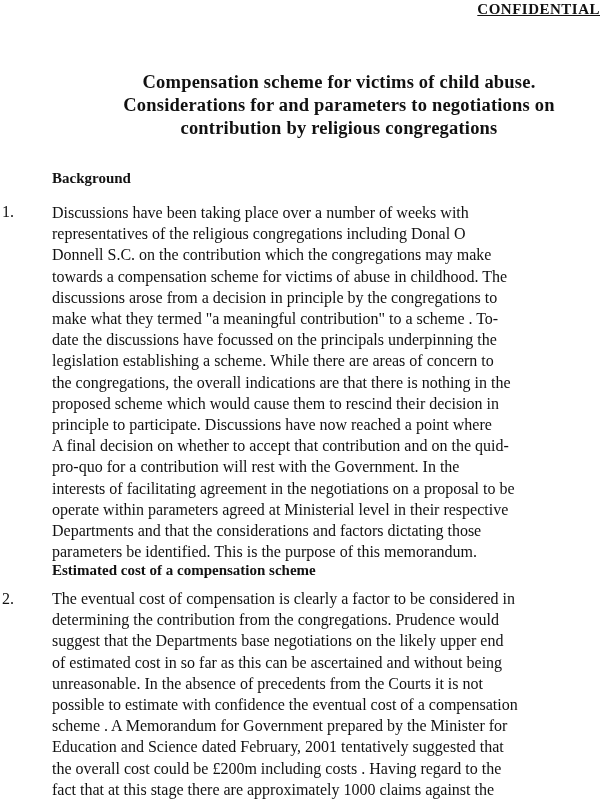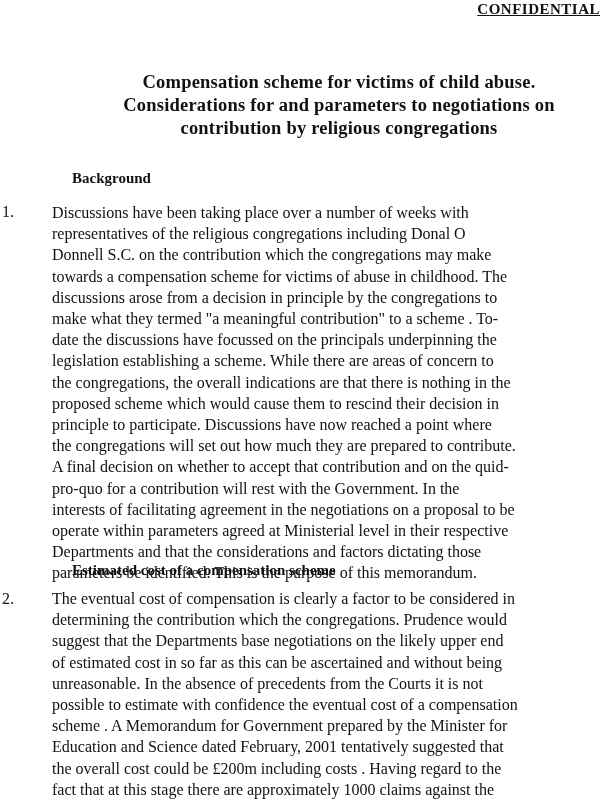--- a/index.html
+++ b/index.html
@@ -13,21 +13,21 @@
     position: absolute; top: 0; left: 0; width: 600px; text-align: right;
     font-weight: bold; font-size: 15px; letter-spacing: 0.5px;
     text-decoration: underline; line-height: 18px;
   }
   .title {
     position: absolute; top: 71px; left: 0; width: 600px; text-align: center;
     font-weight: bold; font-size: 18.5px; line-height: 23px; letter-spacing: 0.2px; padding-left: 39px;
   }
   .title div { white-space: nowrap; }
   .heading {
-    position: absolute; left: 52px; font-weight: bold; font-size: 15px; margin-left: 20px;
+    position: absolute; left: 52px; font-weight: bold; font-size: 15px;
   }
   .num {
     position: absolute; left: 2px; font-size: 16px;
   }
   .para {
     position: absolute; left: 52px; width: 548px; font-size: 16px; line-height: 21.2px;
   }
   .para div { white-space: nowrap; }
 </style>
 </head>
@@ -48,34 +48,33 @@
   <div>representatives of the religious congregations including Donal O</div>
   <div>Donnell S.C. on the contribution which the congregations may make</div>
   <div>towards a compensation scheme for victims of abuse in childhood.  The</div>
   <div>discussions arose from a decision in principle by the congregations to</div>
   <div>make what they termed "a meaningful contribution" to a scheme .  To-</div>
   <div>date the discussions have focussed on the principals underpinning the</div>
   <div>legislation establishing a scheme.  While there are areas of concern to</div>
   <div>the congregations, the overall indications are that there is nothing in the</div>
   <div>proposed scheme which would cause them to rescind their decision in</div>
   <div>principle to participate.  Discussions have now reached a point where</div>
-  <div>the congregations will set out how much they are prepared to contribute.</div>
   <div>A final decision on whether to accept that contribution and on the quid-</div>
   <div>pro-quo for a contribution will rest with the Government.   In the</div>
   <div>interests of facilitating agreement in the negotiations on a proposal to be</div>
   <div>operate within parameters agreed at Ministerial level in their respective</div>
   <div>Departments and that the considerations and factors dictating those</div>
   <div>parameters be identified.  This is the purpose of this memorandum.</div>
 </div>
 
 <div class="heading" style="top:562px;">Estimated cost of a compensation scheme</div>
 <div class="num" style="top:590px;">2.</div>
 <div class="para" style="top:588px;">
   <div>The eventual cost of compensation is clearly a factor to be considered in</div>
-  <div>determining the contribution which the congregations.  Prudence would</div>
+  <div>determining the contribution from the congregations.  Prudence would</div>
   <div>suggest that the Departments base negotiations on the likely upper end</div>
   <div>of estimated cost in so far as this can be ascertained and without being</div>
   <div>unreasonable. In the absence of precedents from the Courts it is not</div>
   <div>possible to estimate with confidence the eventual cost of a compensation</div>
   <div>scheme . A Memorandum for Government prepared by the Minister for</div>
   <div>Education and Science dated February, 2001 tentatively suggested that</div>
   <div>the overall cost could be £200m including costs . Having regard to the</div>
   <div>fact that at this stage there are  approximately 1000 claims  against the</div>
 
 </div>

